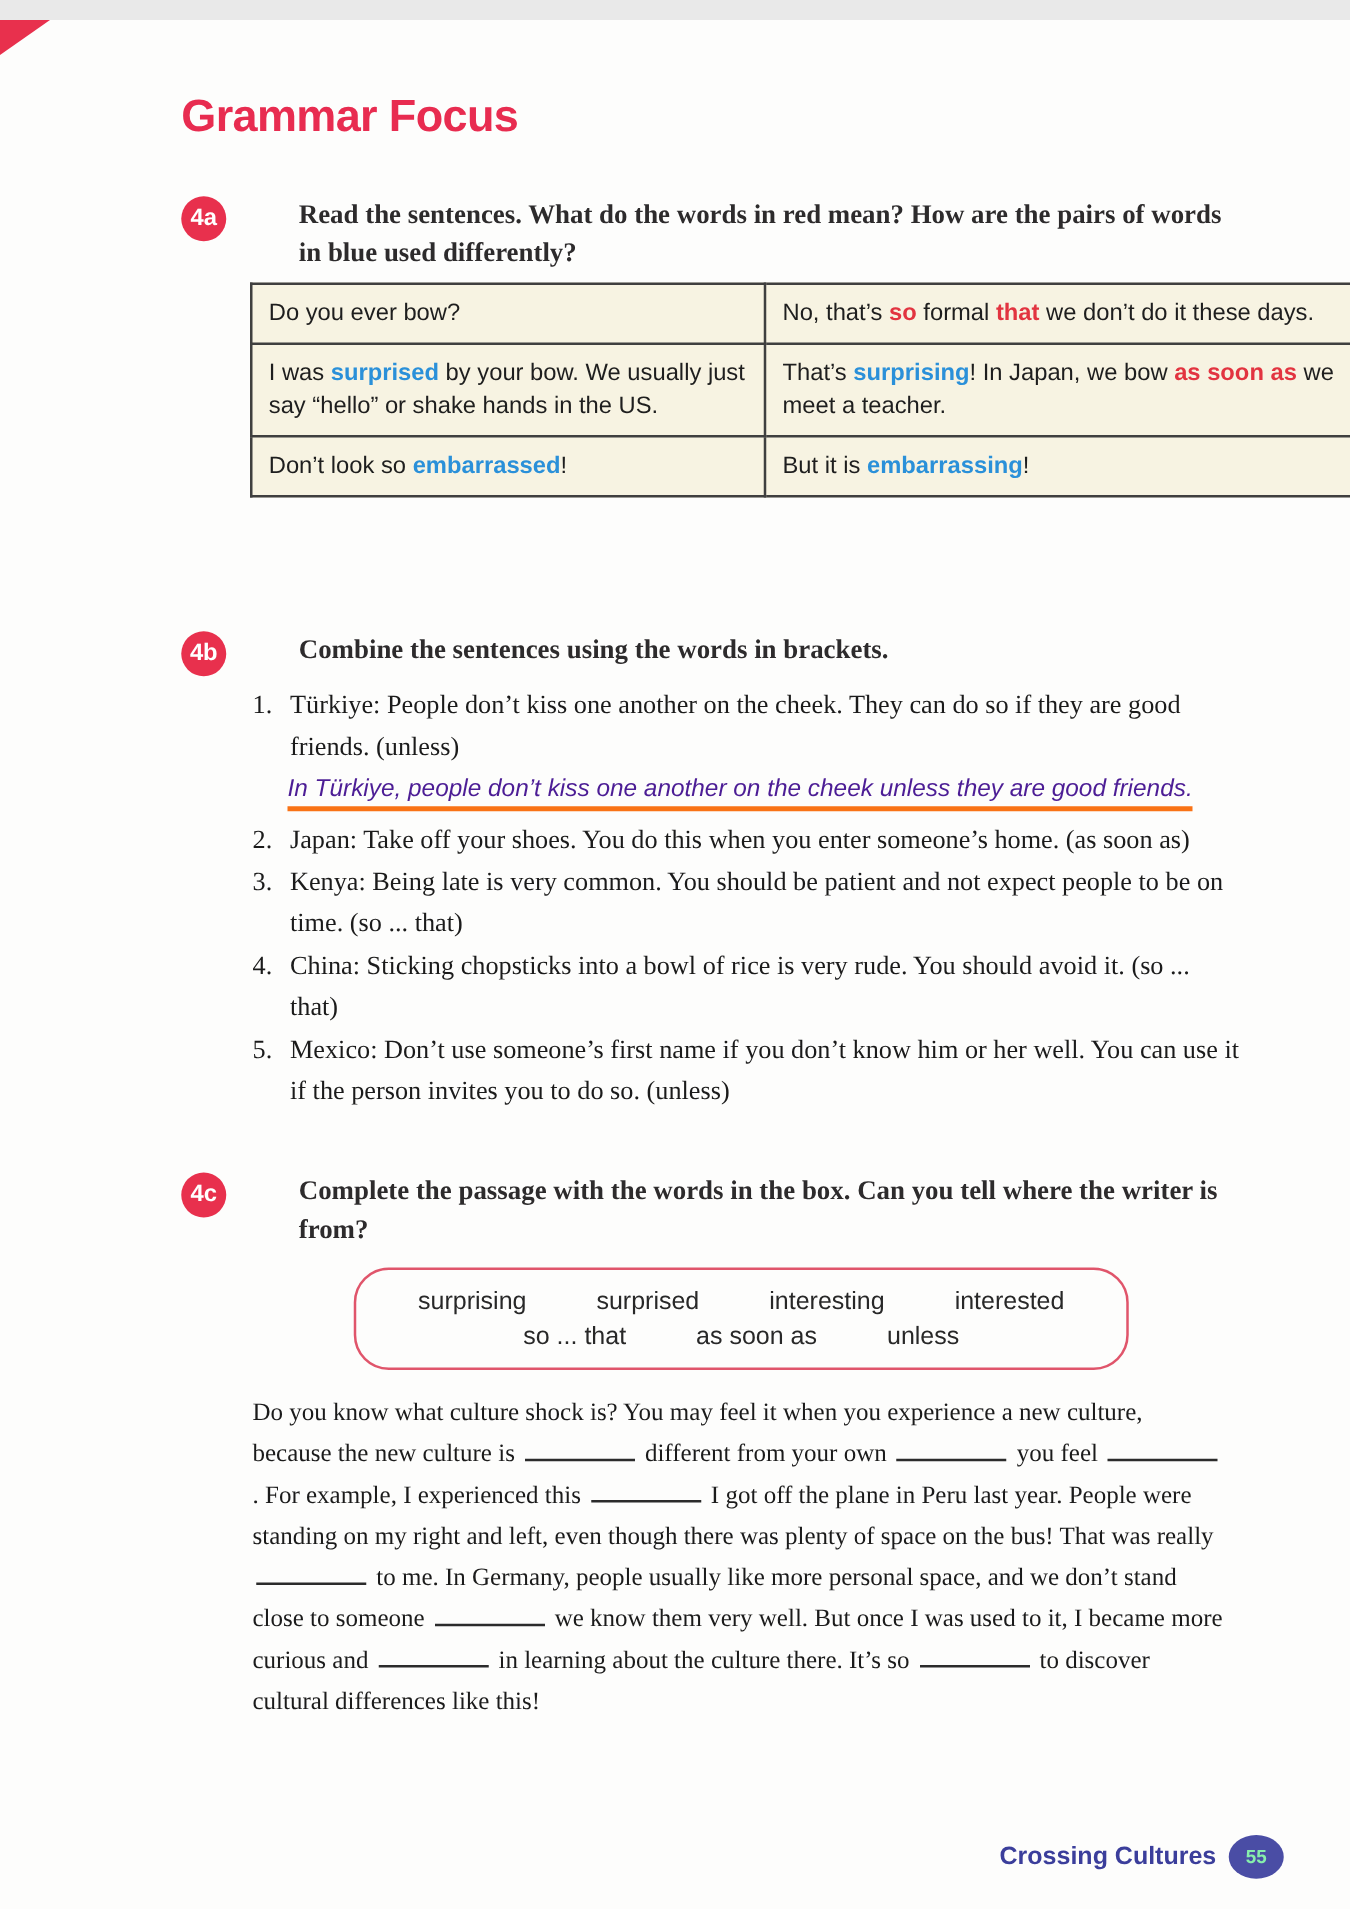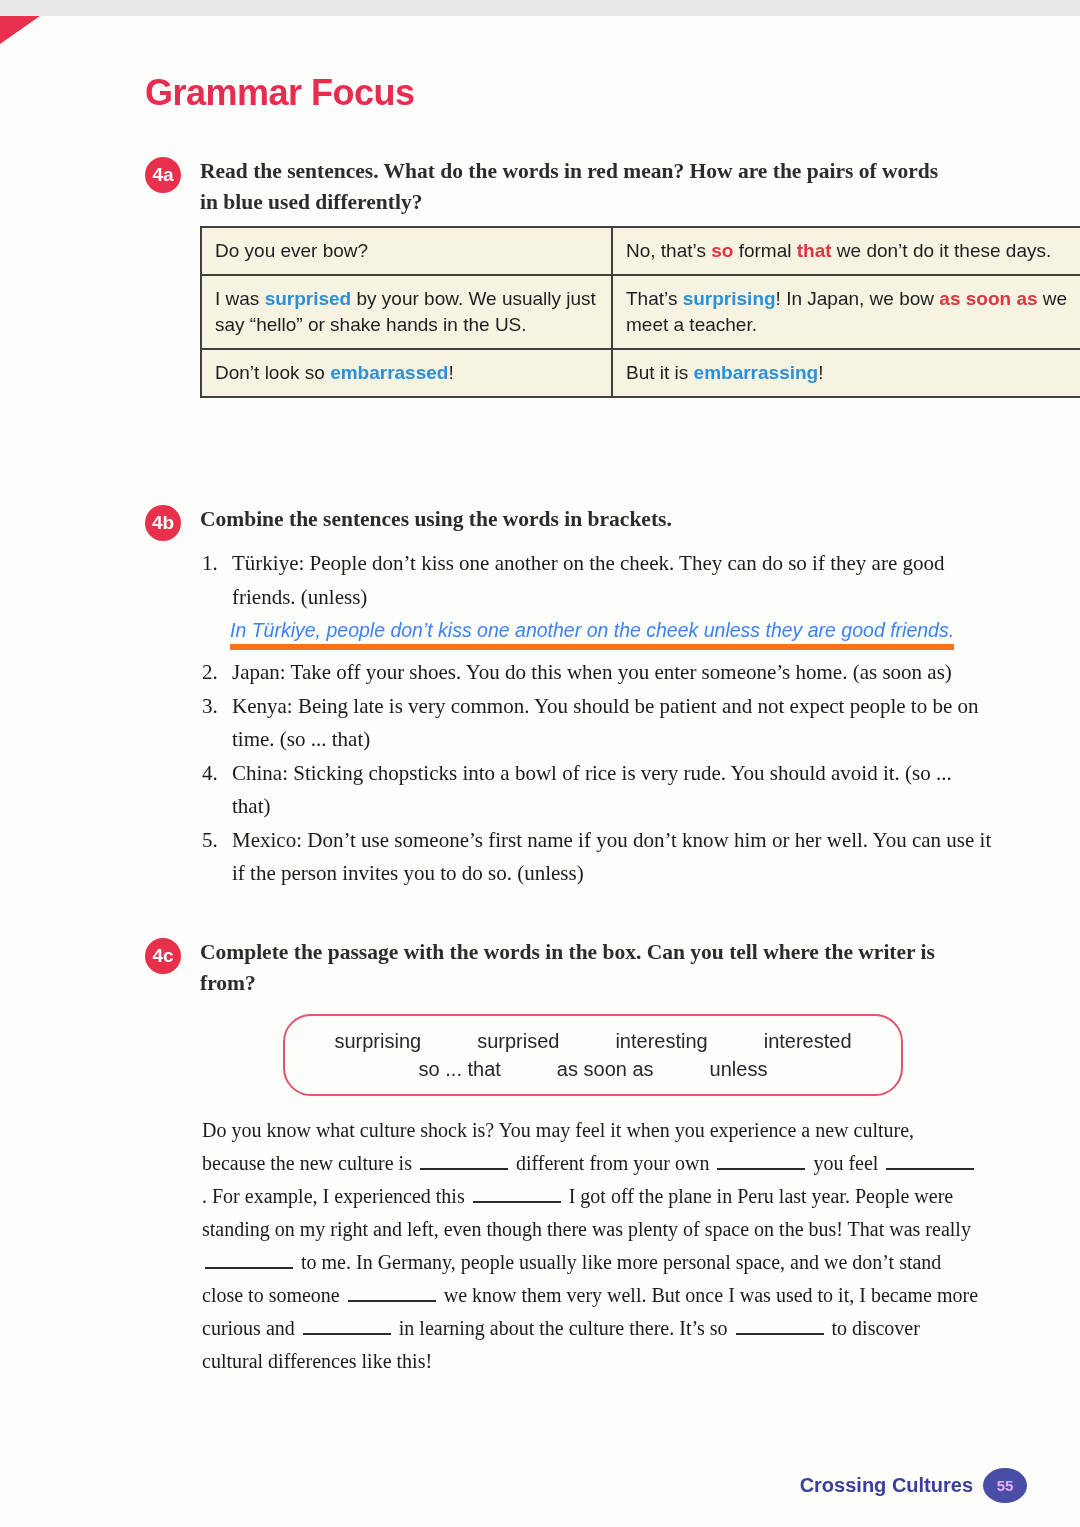--- a/index.html
+++ b/index.html
@@ -19,21 +19,21 @@
     border-right:40px solid transparent;
   }
   
   .page-title{
     position:absolute;left:145px;top:56px;
     font-family:"Liberation Sans",sans-serif;
     font-weight:bold;font-size:36px;letter-spacing:-0.5px;
     color:#e82c50;
   }
   
-  .section-head{position:absolute;left:145px;display:flex;align-items:flex-start;}
+  .section-head{position:absolute;left:145px;display:flex;align-items:flex-start;gap:39px;}
   .badge{
     flex:0 0 auto;
     width:36px;height:36px;border-radius:50%;
     background:#e8304d;color:#fff;
     font-family:"Liberation Sans",sans-serif;font-weight:bold;font-size:19px;
     display:flex;align-items:center;justify-content:center;
     margin-right:19px;margin-top:1px;
   }
   .head-text{
     font-family:"Liberation Serif",serif;font-weight:bold;
@@ -61,22 +61,22 @@
   .combine-list{
     position:absolute;left:202px;top:531px;width:792px;
     font-size:21px;line-height:33.5px;color:#1b1b1b;
   }
   .combine-item{display:flex;margin-bottom:0px;}
   .item-number{flex:0 0 30px;}
   .item-text{flex:1;}
   .answer-line{
     margin:3px 0 6px 28px;
     font-family:"Liberation Sans",sans-serif;
-    font-style:italic;font-size:19.5px;line-height:24px;color:#3b82f6;
-    border-bottom:6px solid #f97316;
+    font-style:italic;font-size:19.5px;line-height:24px;color:#4c1d95;
+    border-bottom:4px solid #f97316;
     padding-bottom:2px;
     display:inline-block;
   }
   
   .word-box{
     position:absolute;left:283px;top:998px;width:620px;height:82px;
     border:2.5px solid #e0556b;border-radius:28px;
     background:#fdfdfc;
     font-family:"Liberation Sans",sans-serif;font-size:20px;color:#282828;
     display:flex;flex-direction:column;justify-content:center;
@@ -97,21 +97,21 @@
   .footer{
     position:absolute;top:1452px;right:53px;
     display:flex;align-items:center;gap:10px;
   }
   .footer-label{
     font-family:"Liberation Sans",sans-serif;font-weight:bold;
     font-size:20px;color:#3b3e9b;
   }
   .page-badge{
     width:44px;height:35px;border-radius:50%;
-    background:#4a4da5;color:#f0abfc;
+    background:#4a4da5;color:#86efac;
     font-family:"Liberation Sans",sans-serif;font-size:15px;font-weight:bold;
     display:flex;align-items:center;justify-content:center;
   }
 </style>
 </head>
 <body>
 
 <div class="page">
 
   <div class="corner-triangle"></div>

